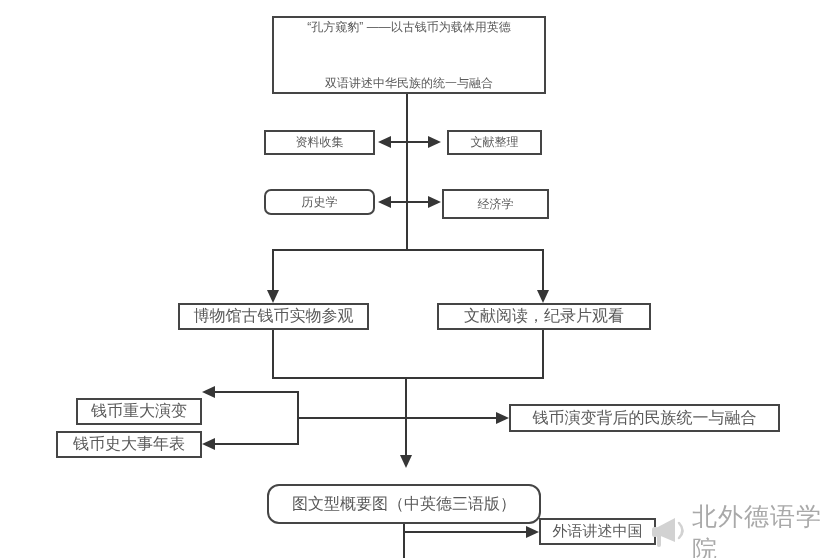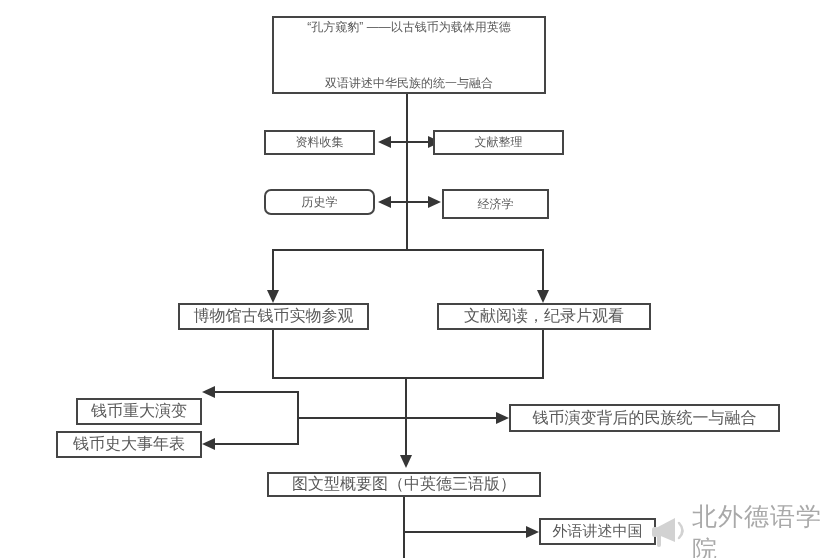--- a/index.html
+++ b/index.html
@@ -83,37 +83,37 @@
   <div class="line" style="left:403px;top:531px;width:124px;height:2px;"></div>
   <div class="tri right" style="left:526px;top:526px;"></div>
 
   <div class="box title-box fs14" style="left:272px;top:16px;width:274px;height:78px;">
     <div>“孔方窥豹” ——以古钱币为载体用英德</div>
     <div>双语讲述中华民族的统一与融合</div>
   </div>
 
   <div class="box fs14" style="left:264px;top:130px;width:111px;height:25px;">资料收集</div>
 
-  <div class="box fs14" style="left:433px;top:130px;width:131px;height:25px;">文献整理</div>
+  <div class="box fs14" style="left:447px;top:130px;width:95px;height:25px;">文献整理</div>
 
   <div class="box fs14" style="left:264px;top:189px;width:111px;height:26px;border-radius:7px;">历史学</div>
 
   <div class="box fs14" style="left:442px;top:189px;width:107px;height:30px;">经济学</div>
 
   <div class="box fs16" style="left:178px;top:303px;width:191px;height:27px;">博物馆古钱币实物参观</div>
 
   <div class="box fs16" style="left:437px;top:303px;width:214px;height:27px;">文献阅读，纪录片观看</div>
 
   <div class="box fs16" style="left:76px;top:378px;width:126px;height:27px;margin-top:20px;">钱币重大演变</div>
 
   <div class="box fs16" style="left:56px;top:431px;width:146px;height:27px;">钱币史大事年表</div>
 
   <div class="box fs16" style="left:509px;top:404px;width:271px;height:28px;">钱币演变背后的民族统一与融合</div>
 
-  <div class="box fs16" style="left:267px;top:472px;width:274px;height:25px;">图文型概要图（中英德三语版）</div>
+  <div class="box fs16" style="left:267px;top:484px;width:274px;height:40px;border-radius:12px;">图文型概要图（中英德三语版）</div>
 
   <div class="box fs15" style="left:539px;top:518px;width:117px;height:27px;">外语讲述中国</div>
 
   <div id="watermark">
     <span style="display:inline-flex;">
       <svg width="42" height="40" viewBox="0 0 42 40">
         <path d="M8 15 L27 5 L27 29 L8 21 Z" fill="#d2d2d2"></path>
         <rect x="4" y="14" width="6" height="10" rx="2.5" fill="#d2d2d2"></rect>
         <rect x="9" y="20" width="4" height="14" rx="2" fill="#d2d2d2"></rect>
         <path d="M31 10 q7 7.5 0 15" stroke="#d2d2d2" stroke-width="2.5" fill="none" stroke-linecap="round"></path>

